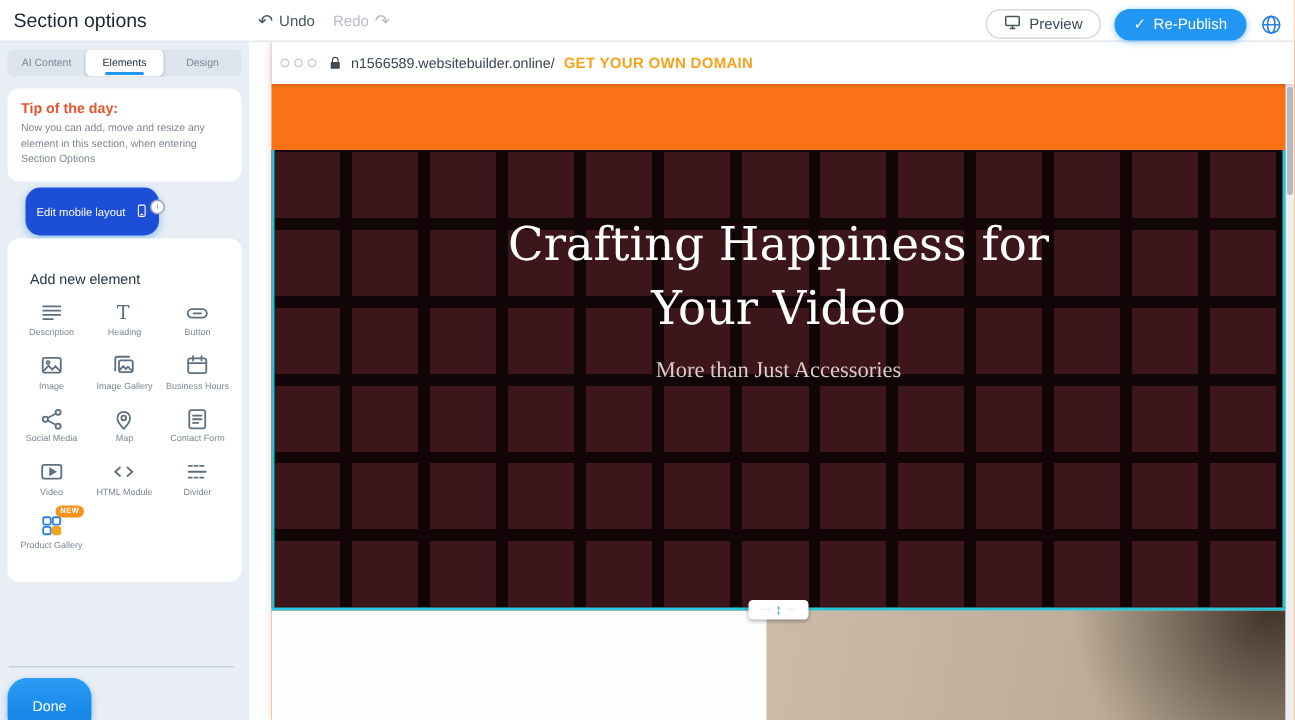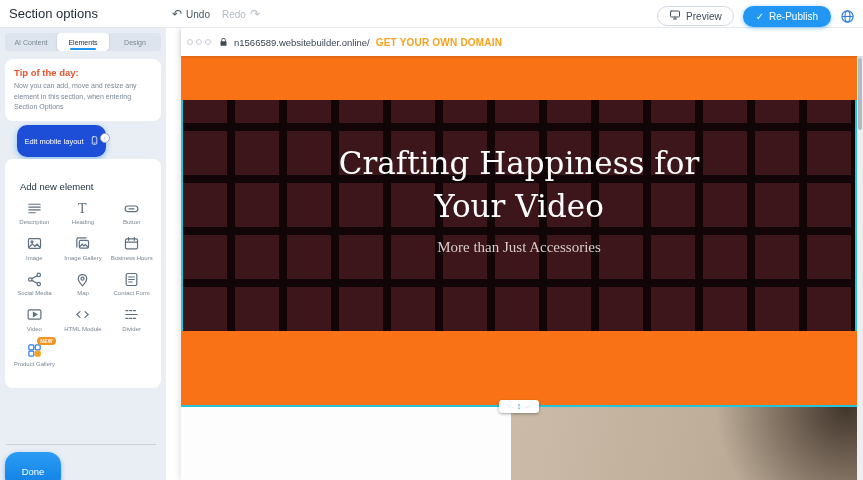--- a/index.html
+++ b/index.html
@@ -96,21 +96,21 @@
   .logo {
     position:absolute; left:14px; top:11px;
     font-family:"DejaVu Serif", serif; font-variant:small-caps; font-weight:bold;
     color:#fff; font-size:11px; letter-spacing:.6px; cursor:pointer;
   }
   .nav { position:absolute; right:16px; top:0; height:100%; display:flex; align-items:center; gap:17px; }
   .nav-item { color:#fff; font-size:8.5px; cursor:pointer; padding-bottom:2px; }
   .nav-item.active { border-bottom:2px solid #fff; }
 
   .hero {
-    position:absolute; top:44px; left:0; right:6px; height:231px;
+    position:absolute; top:44px; left:0; right:6px; height:305px;
     background-color:#150708;
     background-image:
       repeating-linear-gradient(0deg, transparent 0 44px, #110507 44px 52px),
       repeating-linear-gradient(90deg, #3d161b 0 44px, #110507 44px 52px);
     border-left:2px solid #25c4d8; border-right:2px solid #25c4d8;
     display:flex; flex-direction:column; align-items:center;
   }
   .hero-title {
     margin-top:42px; font-family:"DejaVu Serif", serif; font-size:31px; line-height:1.4;
     color:#fff; text-align:center; font-weight:normal;

